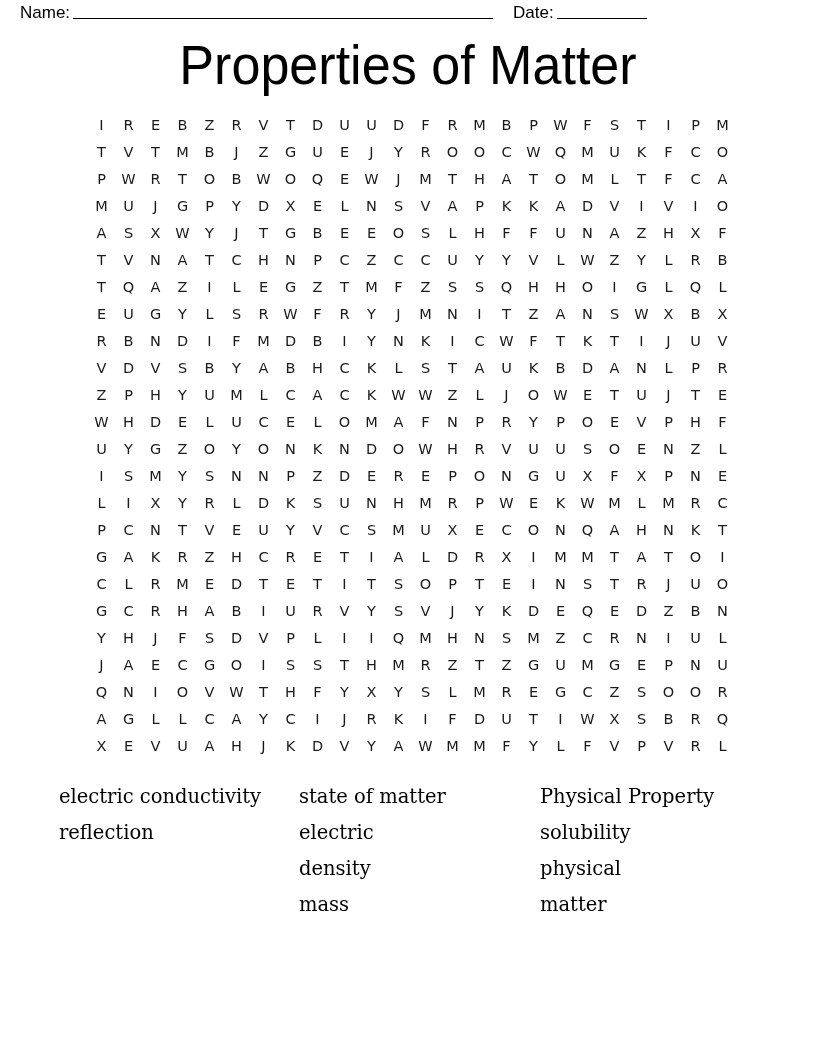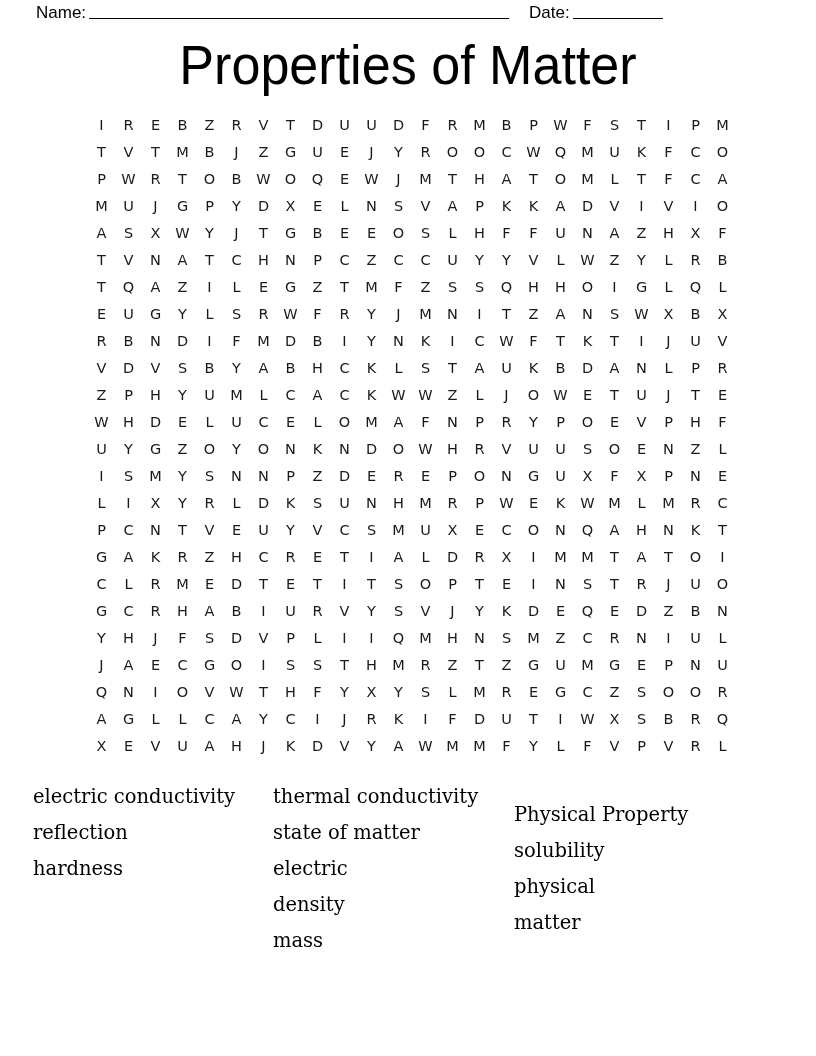--- a/index.html
+++ b/index.html
@@ -25,21 +25,21 @@
     width: 816px;
     height: 30px;
     display: flex;
     align-items: flex-start;
     padding-top: 3px;
     box-sizing: border-box;
   }
   .name-label {
     font-size: 17px;
     line-height: 20px;
-    margin-left: 36px;
+    margin-left: 20px;
     white-space: nowrap;
   }
   .name-rule {
     flex: 0 0 auto;
     width: 420px;
     margin-left: 3px;
     margin-top: 15px;
     border-bottom: 1.3px solid #000;
     height: 0;
   }
@@ -92,21 +92,21 @@
     font-family: "DejaVu Sans", sans-serif;
     font-size: 14.5px;
     line-height: 27px;
     color: #1a1a1a;
   }
 
   
   .word-list {
     position: absolute;
     top: 779px;
-    left: 33px;
+    left: 59px;
     width: 730px;
     display: flex;
   }
   .word-col {
     display: flex;
     flex-direction: column;
   }
   .word-col-1 { width: 240px; }
   .word-col-2 { width: 241px; }
   .word-col-3 { width: 240px; justify-content: center; }
@@ -756,24 +756,22 @@
       <span class="grid-cell">V</span>
       <span class="grid-cell">R</span>
       <span class="grid-cell">L</span>
     </div>
   </div>
 
 <div class="word-list">
   <div class="word-col word-col-1">
       <div class="word-item">electric conductivity</div>
       <div class="word-item">reflection</div>
-      <div class="word-item">hardness</div>
     </div>
   <div class="word-col word-col-2">
-      <div class="word-item">thermal conductivity</div>
       <div class="word-item">state of matter</div>
       <div class="word-item">electric</div>
       <div class="word-item">density</div>
       <div class="word-item">mass</div>
     </div>
   <div class="word-col word-col-3">
       <div class="word-item">Physical Property</div>
       <div class="word-item">solubility</div>
       <div class="word-item">physical</div>
       <div class="word-item">matter</div>

